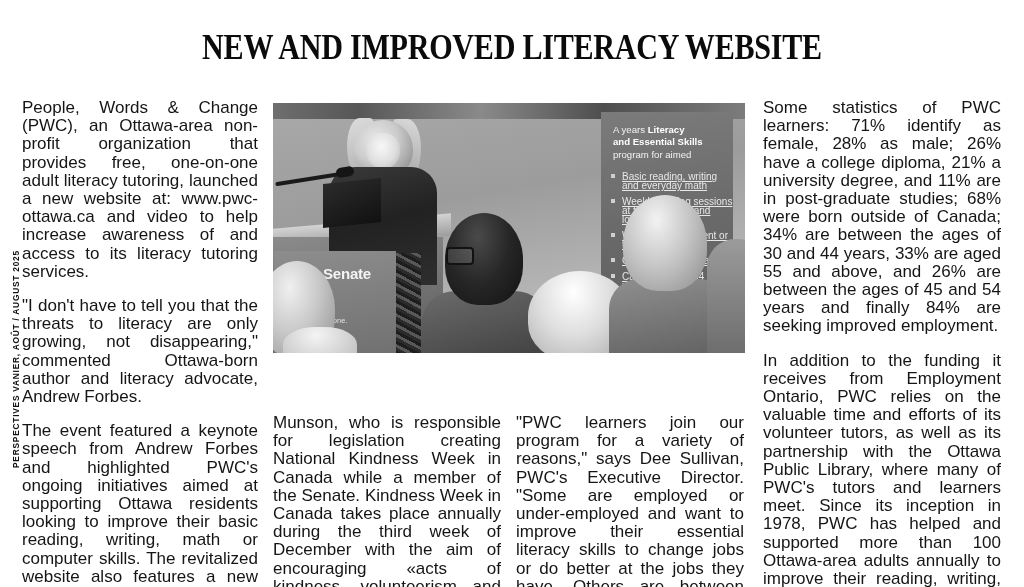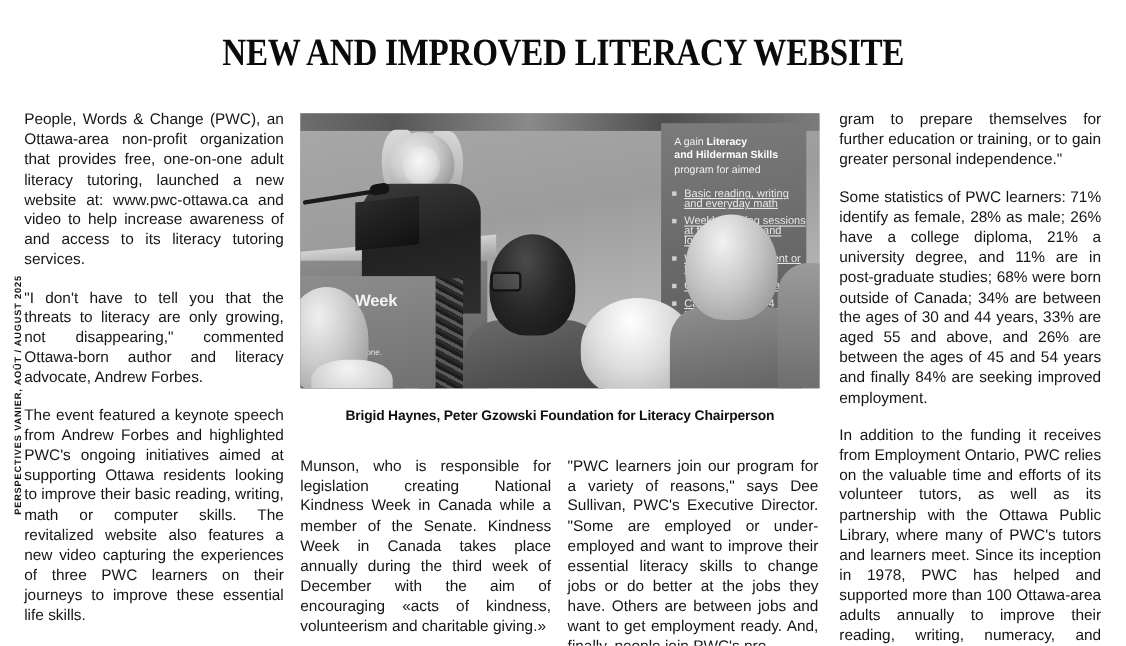--- a/index.html
+++ b/index.html
@@ -46,21 +46,21 @@
     font-size: 8.4px;
     font-weight: bold;
     letter-spacing: 0.75px;
     color: #111;
     white-space: nowrap;
   }
 
   
   .col {
     position: absolute;
-    font-size: 14px;
+    font-size: 17px;
     line-height: 18.2px;
     text-align: justify;
     text-justify: inter-word;
     color: #151515;
     font-stretch: condensed;
   }
   .col p {
     margin: 0 0 16px 0;
   }
   .col p:last-child { margin-bottom: 0; }
@@ -276,28 +276,28 @@
     <div class="ph-speaker-head"></div>
     <div class="ph-speaker-face"></div>
     <div class="ph-speaker-body"></div>
     <div class="ph-speaker-dress"></div>
 
     <div class="ph-podium-laptop"></div>
     <div class="ph-mic-stem"></div>
     <div class="ph-mic-head"></div>
 
     <div class="ph-sign"></div>
-    <div class="ph-sign-l1">Week</div>
+    <div class="ph-sign-l1">Senate</div>
     <div class="ph-sign-l2">ge</div>
     <div class="ph-sign-l3">one-on-one.</div>
 
     <div class="ph-banner">
       <h3>
-        <span>A gain </span><b>Literacy</b><br>
-        <b>and Hilderman Skills</b><br>
+        <span>A years </span><b>Literacy</b><br>
+        <b>and Essential Skills</b><br>
         <span>program for aimed</span>
       </h3>
       <ul>
         <li>Basic reading, writing and everyday math</li>
         <li>Weekly tutoring sessions at flexible times and locations</li>
         <li>Work on employment or training goals</li>
         <li>On-site computer lab</li>
         <li>Call 613-234-2494 to make an appointment</li>
       </ul>
       <div class="url">www.pwc-ottawa.ca</div>
@@ -307,28 +307,26 @@
     <div class="head h1"></div>
     <div class="head h1b"></div>
     <div class="h2body"></div>
     <div class="head h2"></div>
     <div class="h2glass"></div>
     <div class="head h3h"></div>
     <div class="h4body"></div>
     <div class="head h4"></div>
     <div class="head h5"></div>
   </div>
-  <div class="photo-caption">Brigid Haynes, Peter Gzowski Foundation for Literacy Chairperson</div>
 </div>
 
 <div class="col" id="col-mid">
   <p>Munson, who is responsible for legislation creating National Kindness Week in Canada while a member of the Senate. Kindness Week in Canada takes place annually during the third week of December with the aim of encouraging «acts of kindness, volunteerism and charitable giving.»</p>
 </div>
 
 <div class="col" id="col-mid2">
   <p>"PWC learners join our program for a variety of reasons," says Dee Sullivan, PWC's Executive Director. "Some are employed or under-employed and want to improve their essential literacy skills to change jobs or do better at the jobs they have. Others are between jobs and want to get employment ready. And, finally, people join PWC's pro-</p>
 </div>
 
 <div class="col" id="col-right">
-  <p>gram to prepare themselves for further education or training, or to gain greater personal independence."</p>
   <p>Some statistics of PWC learners: 71% identify as female, 28% as male; 26% have a college diploma, 21% a university degree, and 11% are in post-graduate studies; 68% were born outside of Canada; 34% are between the ages of 30 and 44 years, 33% are aged 55 and above, and 26% are between the ages of 45 and 54 years and finally 84% are seeking improved employment.</p>
   <p>In addition to the funding it receives from Employment Ontario, PWC relies on the valuable time and efforts of its volunteer tutors, as well as its partnership with the Ottawa Public Library, where many of PWC's tutors and learners meet. Since its inception in 1978, PWC has helped and supported more than 100 Ottawa-area adults annually to improve their reading, writing, numeracy, and computer skills.</p>
 </div>
 
 </body></html>

